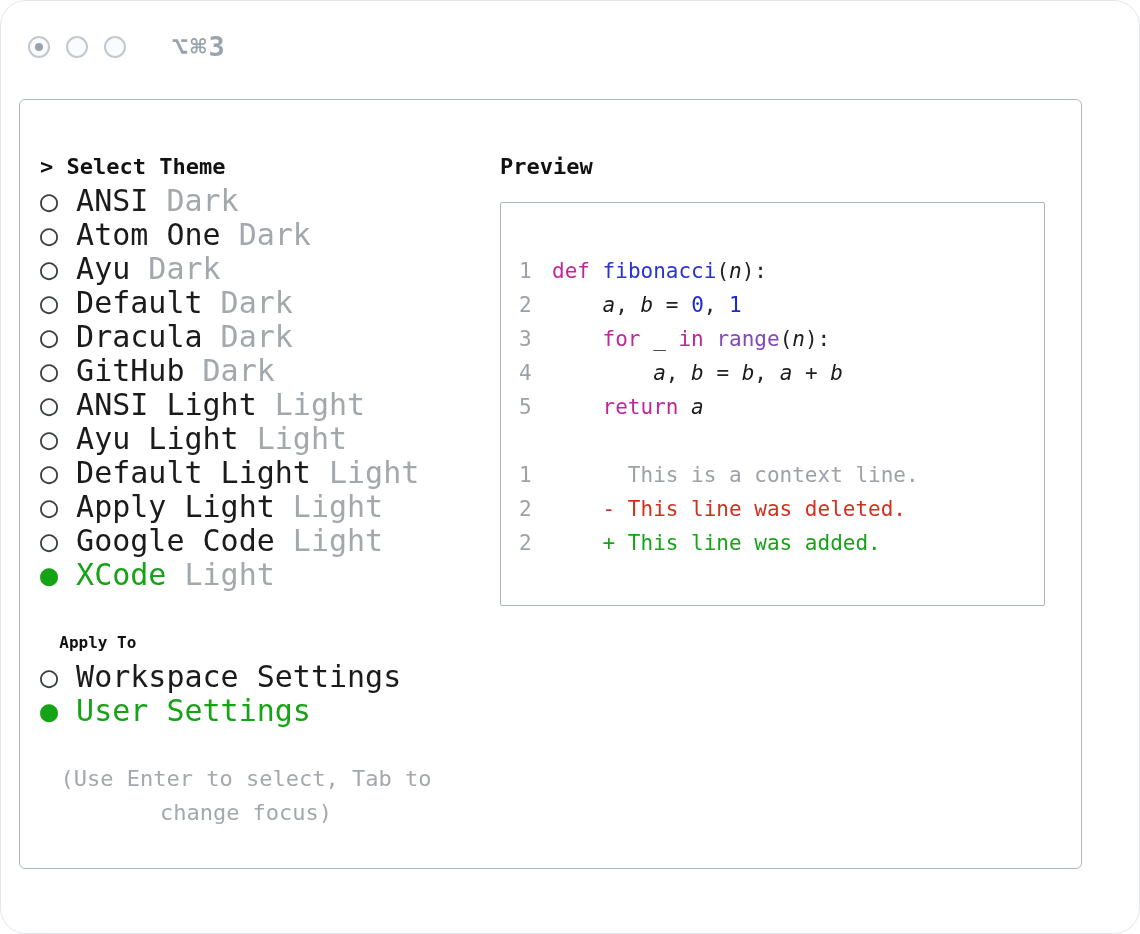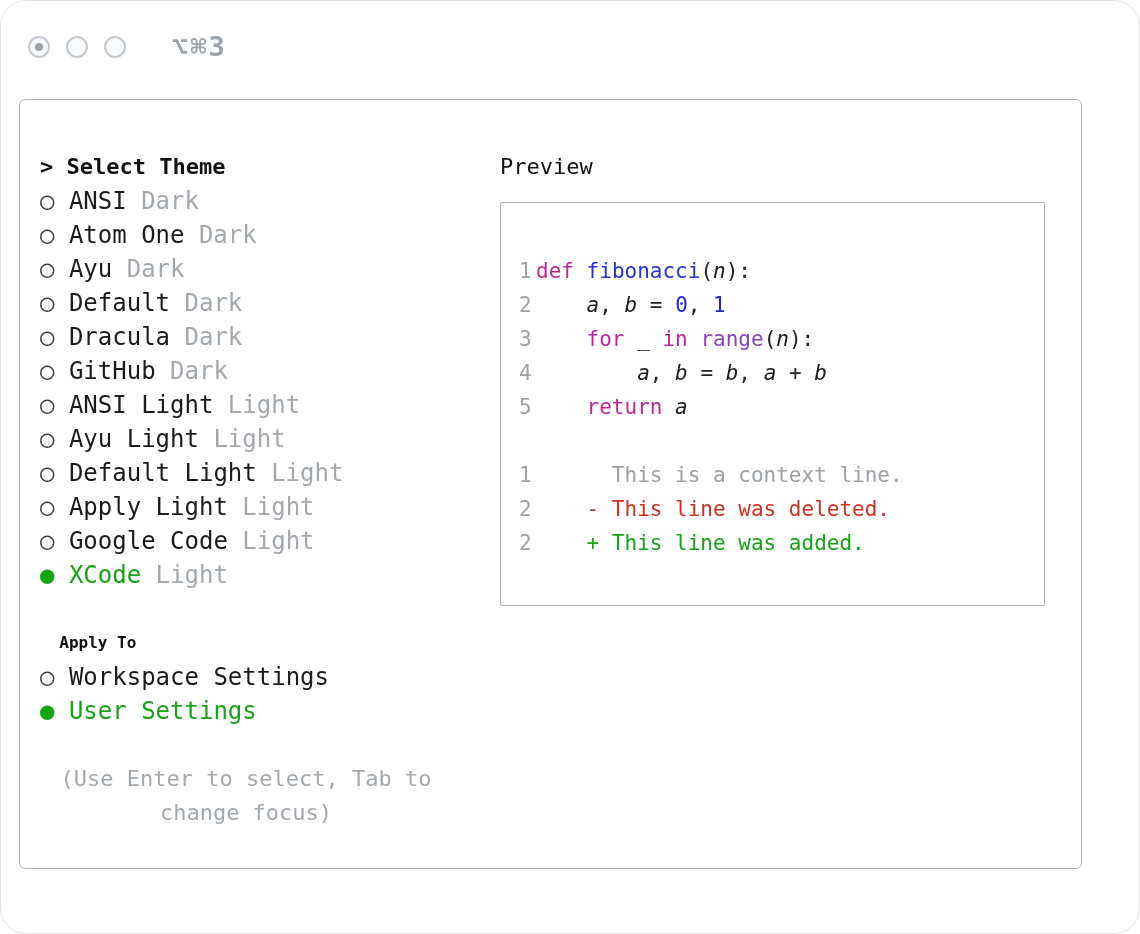--- a/index.html
+++ b/index.html
@@ -44,43 +44,43 @@
     width:1063px;height:770px;
     border:1px solid var(--border);
     border-radius:6px;
     display:flex;
     background:#fff;
   }
   .left{width:470px;padding:50px 0 0 20px;}
   .right{flex:1;padding:50px 36px 0 10px;}
   .section-title{font-size:22px;line-height:34px;font-weight:700;color:#111;white-space:nowrap;}
   .prompt{display:inline-block;width:2ch;}
-  .row{font-size:24px;line-height:34px;white-space:nowrap;cursor:default;}
+  .row{font-size:30px;line-height:34px;white-space:nowrap;cursor:default;}
   .bullet{display:inline-block;width:2ch;color:#3a3f44;}
   .row .name{color:#1b1b1b;}
   .row .variant{color:var(--muted);margin-left:1ch;}
   .row.sel .bullet{color:var(--accent-green);}
   .row.sel .name{color:var(--accent-green);}
   .apply-title{font-size:16px;line-height:34px;font-weight:700;color:#111;padding-left:2ch;margin-top:34px;}
   .hint{
     margin-top:34px;color:var(--muted);
     font-size:22px;line-height:34px;max-width:412px;text-align:center;
   }
   
-  .preview-title{font-size:22px;line-height:34px;font-weight:400;color:#111;}
+  .preview-title{font-size:22px;line-height:34px;font-weight:700;color:#111;}
   .preview-box{
     margin-top:18px;
     border:1px solid var(--border);
     border-radius:2px;
     padding:51px 18px 45px 18px;
     background:#fff;
   }
   .cline{display:flex;font-size:21px;line-height:34px;}
   .ln{width:13px;flex:none;color:var(--ln);}
-  .code{white-space:pre;margin-left:4px;}
+  .code{white-space:pre;margin-left:20px;}
   .tok-kw{color:var(--kw);}
   .tok-fn{color:var(--fn);}
   .tok-num{color:var(--num);}
   .tok-call{color:var(--call);}
   .tok-var{color:var(--var);font-style:italic;}
   .tok-pln{color:var(--pln);}
   .tok-ctx{color:var(--ctx);}
   .tok-del{color:var(--del);}
   .tok-add{color:var(--add);}
   #diff-lines{margin-top:34px;}

